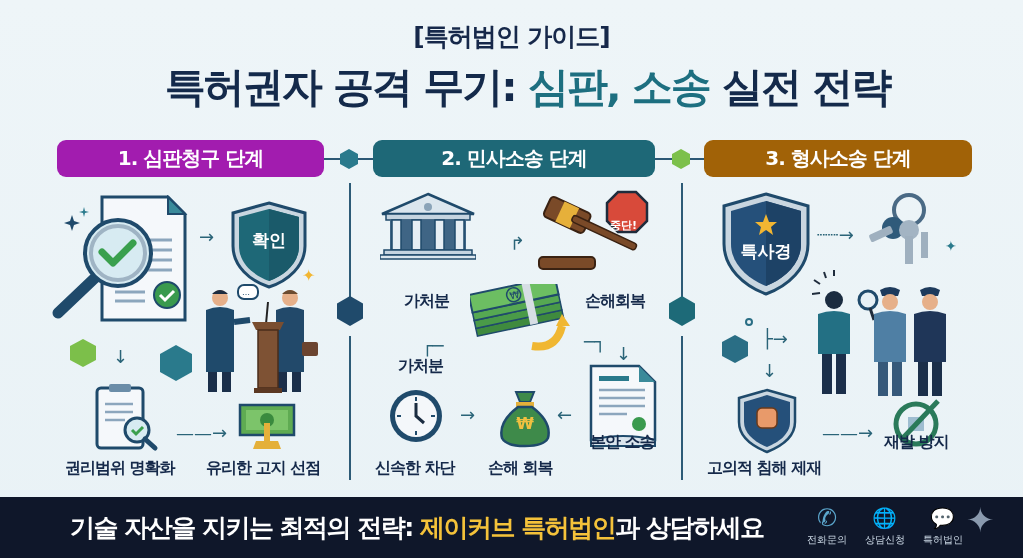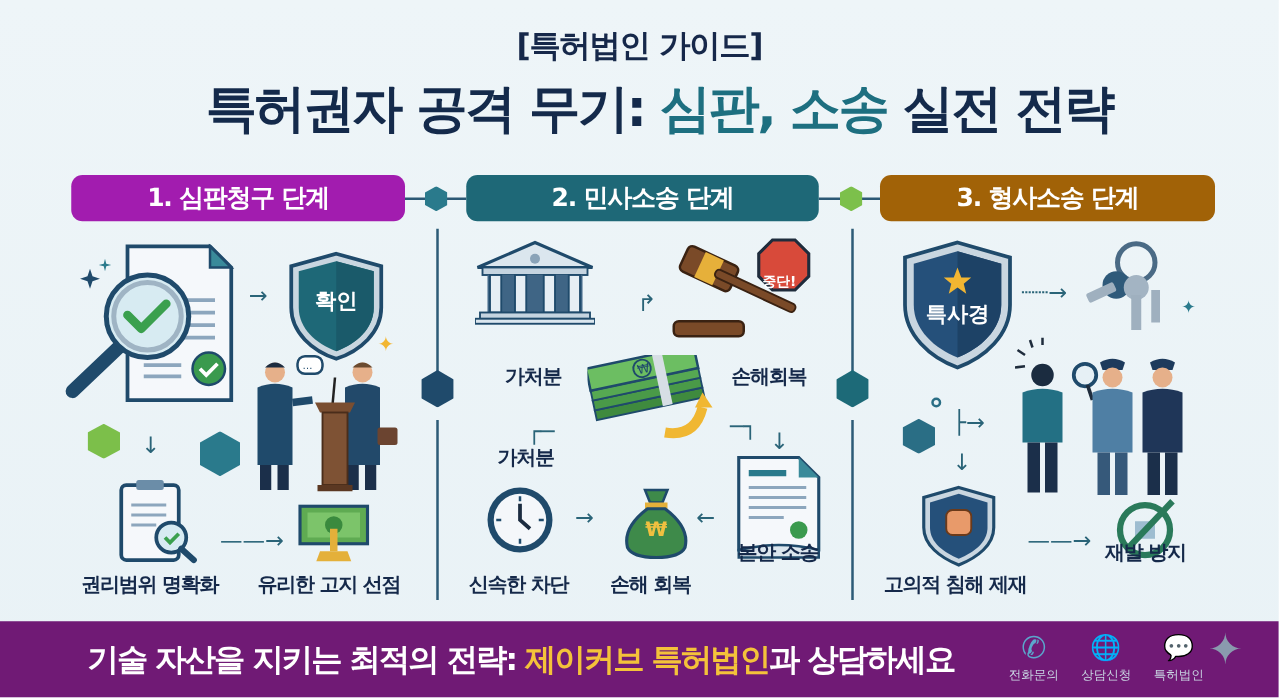--- a/index.html
+++ b/index.html
@@ -11,21 +11,21 @@
 .title .accent{color:#1d6f80}
 .stage{position:absolute;top:140px;height:37px;border-radius:9px;color:#fff;font-weight:bold;font-size:20px;display:flex;align-items:center;justify-content:center;letter-spacing:-1px}
 .s1{left:57px;width:267px;background:#a21caf}
 .s2{left:373px;width:282px;background:#1e6877}
 .s3{left:704px;width:268px;background:#a16207}
 .conn{position:absolute;top:158px;height:2px;background:#2b5875}
 .hex{position:absolute;width:18px;height:20px;clip-path:polygon(50% 0,100% 25%,100% 75%,50% 100%,0 75%,0 25%)}
 .vline{position:absolute;width:2px;background:#2d5b77}
 .lbl{position:absolute;font-size:16px;font-weight:bold;color:#15294a;letter-spacing:-1px;white-space:nowrap}
 .arrow{position:absolute;color:#2a6478;font-size:18px;line-height:1}
-.footer{position:absolute;left:0;top:497px;width:1023px;height:61px;background:#701a75}
+.footer{position:absolute;left:0;top:497px;width:1023px;height:61px;background:#0f172a}
 .footer-text{position:absolute;left:70px;top:14px;font-size:25px;font-weight:bold;color:#fff;letter-spacing:-1.5px;white-space:nowrap}
 .footer-text .hl{color:#f4c23a}
 .ficon{position:absolute;top:6px;width:50px;text-align:center;color:#c9d6e3;font-size:10px}
 .ficon .gl{display:block;font-size:24px;line-height:30px}
 </style>
 </head>
 <body>
 
 <div class="subtitle">[특허법인 가이드]</div>
 <div class="title"><span>특허권자 공격 무기: </span><span class="accent">심판, 소송</span><span> 실전 전략</span></div>

